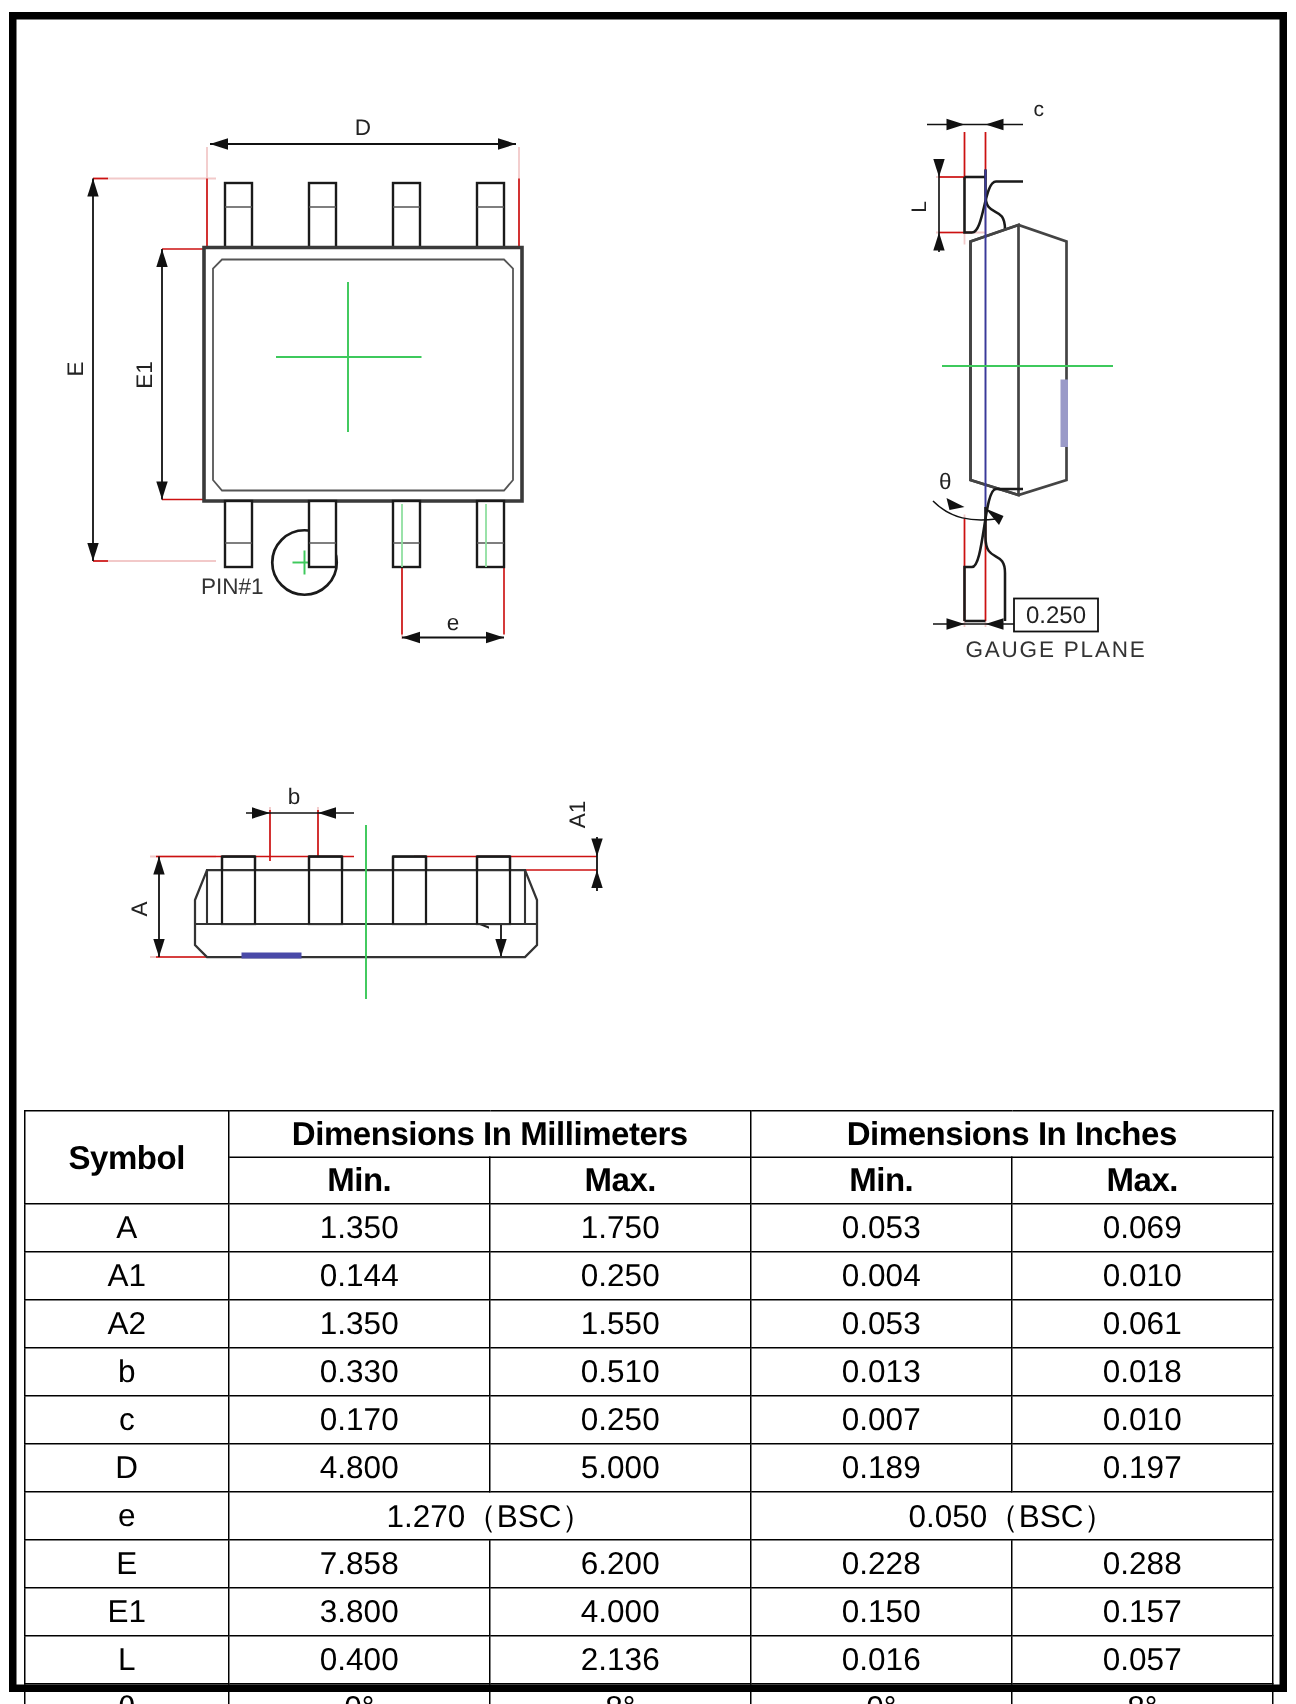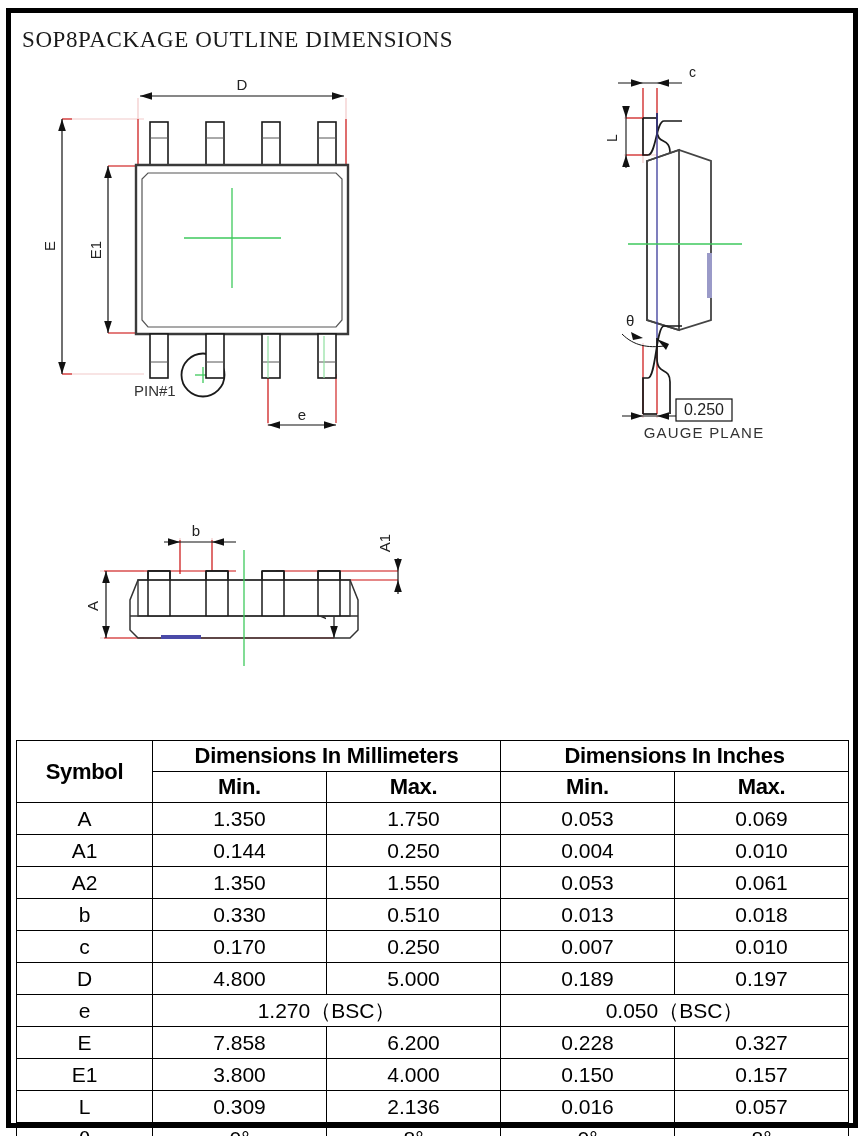--- a/index.html
+++ b/index.html
@@ -78,21 +78,20 @@
   .sym-head { font-size: 23px; }
   .bsc-cell { font-size: 21px; }
 </style>
 </head>
 <body>
 
 <div id="page">
 
   <div id="frame"></div>
 
-  <div id="title">SOP8PACKAGE OUTLINE DIMENSIONS</div>
 
   <svg class="dwg" id="dwg-top" width="340" height="370" viewBox="0 0 340 370">
     <g fill="none" stroke-linecap="butt">
 
       <g stroke="#f2c9c9" stroke-width="1.2">
         <line x1="26" y1="41" x2="108" y2="41"></line>
         <line x1="102" y1="20" x2="102" y2="90"></line>
         <line x1="310" y1="20" x2="310" y2="90"></line>
         <line x1="26" y1="296" x2="108" y2="296"></line>
         <line x1="232" y1="262" x2="232" y2="348"></line>
@@ -424,32 +423,32 @@
         <tr>
           <td class="sym-cell">e</td>
           <td class="bsc-cell" colspan="2">1.270（BSC）</td>
           <td class="bsc-cell" colspan="2">0.050（BSC）</td>
         </tr>
         <tr>
           <td class="sym-cell">E</td>
           <td>7.858</td>
           <td>6.200</td>
           <td>0.228</td>
-          <td>0.327</td>
+          <td>0.288</td>
         </tr>
         <tr>
           <td class="sym-cell">E1</td>
           <td>3.800</td>
           <td>4.000</td>
           <td>0.150</td>
           <td>0.157</td>
         </tr>
         <tr>
           <td class="sym-cell">L</td>
-          <td>0.309</td>
+          <td>0.400</td>
           <td>2.136</td>
           <td>0.016</td>
           <td>0.057</td>
         </tr>
         <tr>
           <td class="sym-cell">θ</td>
           <td>0°</td>
           <td>8°</td>
           <td>0°</td>
           <td>8°</td>

